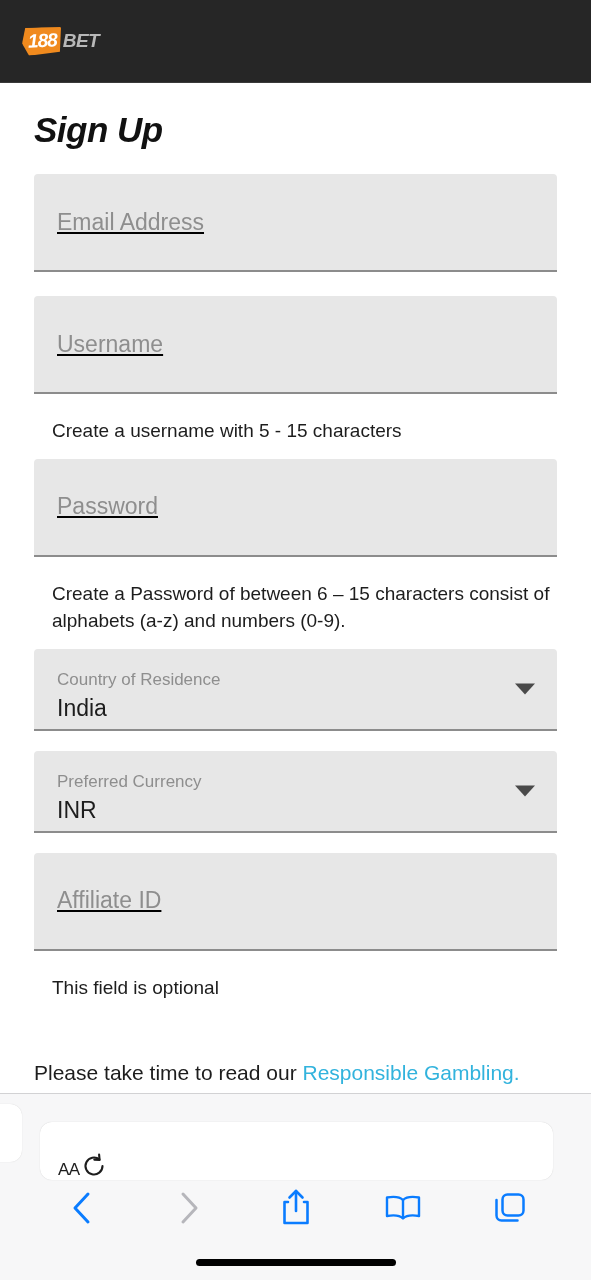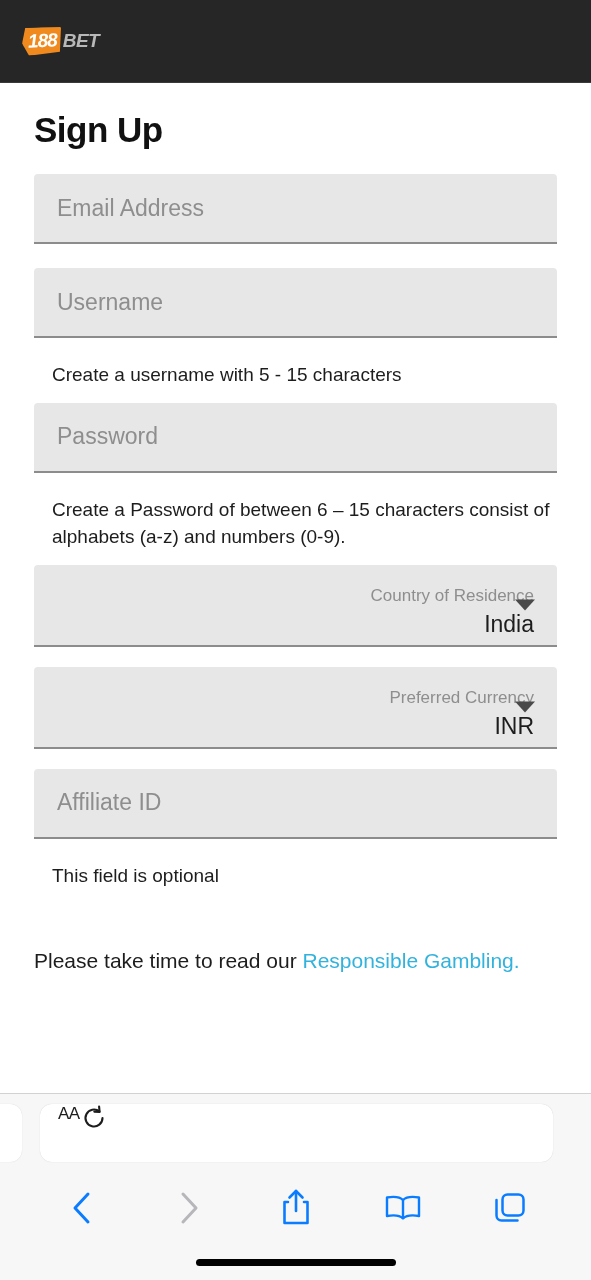--- a/index.html
+++ b/index.html
@@ -67,33 +67,33 @@
     font-family:inherit; font-size:20px; font-weight:bold; letter-spacing:.6px;
     padding:15px 27px; border-radius:4px; cursor:pointer;
   }
   .grid-icon { display:grid; grid-template-columns:repeat(3,7px); gap:6px; cursor:pointer; }
   .grid-icon i { display:block; width:7px; height:7px; border-radius:50%; background:#fff; }
 
   
   .content { padding:0 34px; background:#fff; height:880px; }
   .page-title {
     font-size:35px; font-weight:bold; color:#111;
-    letter-spacing:-.5px; padding-top:27px;
+    letter-spacing:-.5px; padding-top:27px;font-style:italic;
   }
   .field {
     background:#e7e7e7;
     border-bottom:2px solid #8c8c8c;
     border-radius:4px 4px 0 0;
     position:relative;
   }
-  .field.input { height:70px; display:flex; align-items:center; padding:0 23px; }
+  .field.input { height:98px; display:flex; align-items:center; padding:0 23px;text-decoration:underline; }
   .field .ph { font-size:23px; color:#8e8e8e; }
   .field.select {
     height:82px; padding:13px 23px 0 23px;
-    display:flex; flex-direction:column; justify-content:center;text-align:right;
+    display:flex; flex-direction:column; justify-content:center;
   }
   .field.select .sm-label { font-size:17px; color:#8e8e8e; line-height:1.5; }
   .field.select .value { font-size:23px; color:#1d1d1d; line-height:1.35; }
   .caret {
     position:absolute; right:22px; top:50%; transform:translateY(-50%);
     width:0; height:0;
     border-left:10px solid transparent; border-right:10px solid transparent;
     border-top:11px solid #4a4a4a;
   }
   .helper { font-size:19px; color:#1d1d1d; line-height:1.42; padding:24px 0 0 18px; }
@@ -111,23 +111,23 @@
   .safari {
     position:absolute; left:0; right:0; bottom:0; height:187px;
     background:#f7f7f8; border-top:1px solid #d2d2d4;
   }
   .urlrow { position:relative; height:78px; }
   .tab-peek {
     position:absolute; left:-40px; top:10px; width:62px; height:58px;
     background:#fff; border-radius:12px; box-shadow:0 0 1px rgba(0,0,0,.18);
   }
   .urlbar {
-    position:absolute; left:40px; right:38px; top:10px; height:58px;
+    position:absolute; left:40px; right:38px; top:28px; height:58px;
     background:#fff; border-radius:12px;
-    display:flex; align-items:flex-start; padding:0 18px;
+    display:flex; align-items:flex-end; padding:0 18px;
     box-shadow:0 0 1px rgba(0,0,0,.2);
   }
   .aa { font-size:17px; color:#1d1d1d; letter-spacing:-.5px; cursor:pointer; white-space:nowrap; }
   .url-center {
     flex:1; display:flex; align-items:center; justify-content:center; gap:9px;
   }
   .lock { width:13px; height:16px; position:relative; }
   .lock .body { position:absolute; bottom:0; width:13px; height:10px; background:#8a8a8e; border-radius:2px; }
   .lock .shackle {
     position:absolute; top:0; left:2.5px; width:8px; height:8px;

